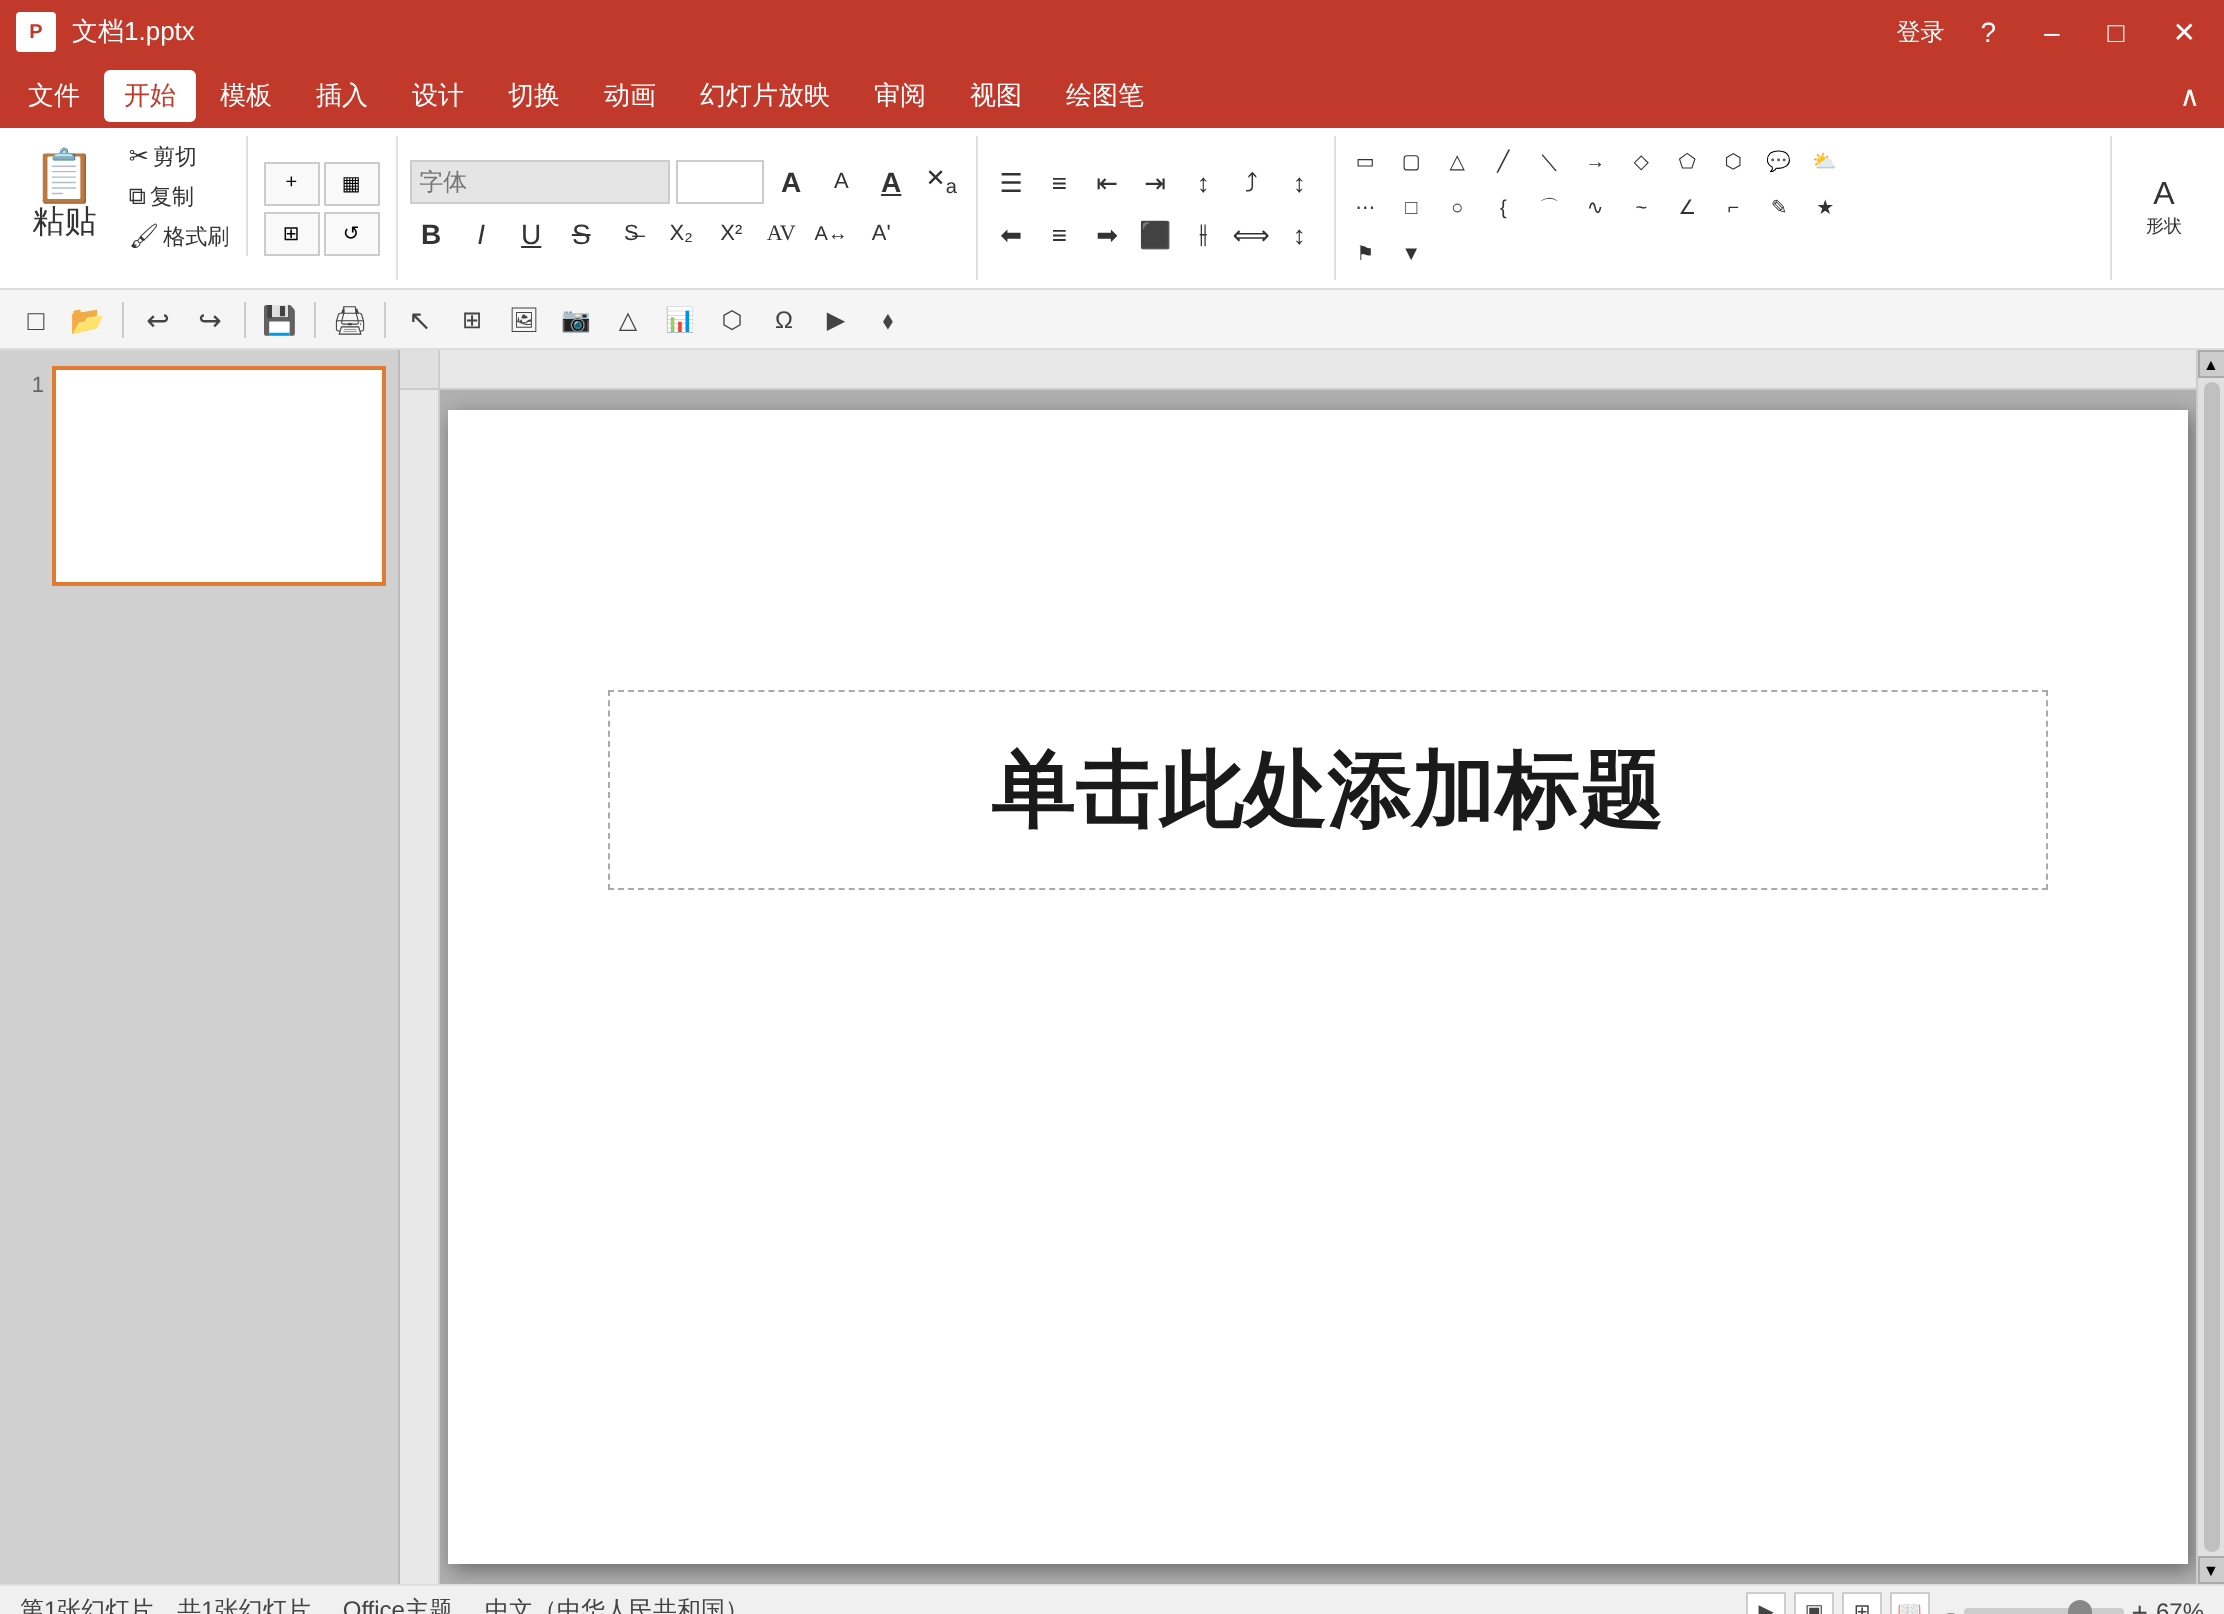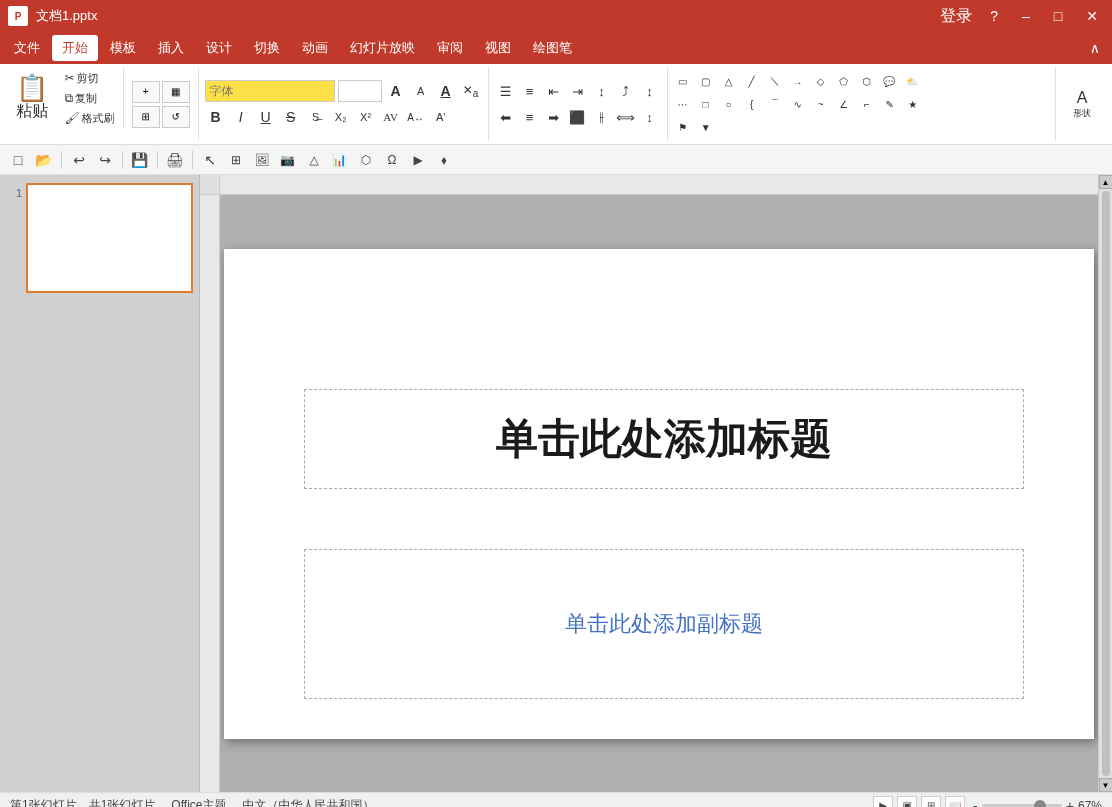--- a/index.html
+++ b/index.html
@@ -229,21 +229,21 @@
     .status-right { display: flex; gap: 8px; align-items: center; }
     .zoom-control { display: flex; align-items: center; gap: 4px; }
     .zoom-slider { width: 80px; height: 4px; background: #ccc; border-radius: 2px; position: relative; cursor: pointer; }
     .zoom-slider-thumb { position: absolute; left: 65%; top: -4px; width: 12px; height: 12px; background: #888; border-radius: 50%; }
     .font-dropdown {
       width: 140px;
       height: 22px;
       border: 1px solid #ccc;
       font-size: 12px;
       padding: 0 4px;
-      background: #fde047;
+      background: #e5e5e5;
       cursor: pointer;
     }
     .size-dropdown {
       width: 45px;
       height: 22px;
       border: 1px solid #ccc;
       font-size: 12px;
       padding: 0 2px;
       background: white;
     }
@@ -262,21 +262,21 @@
   </style>
 </head>
 <body>
 
 <div id="title-bar">
   <div class="left">
     <div class="app-icon">P</div>
     <span style="color:white;font-size:13px;">文档1.pptx</span>
   </div>
   <div class="right">
-    <span style="cursor:pointer;color:white;font-size:16px;">登录</span>
+    <span style="cursor:pointer;color:white;font-size:12px;">登录</span>
     <span style="cursor:pointer;color:white;font-size:14px;padding:2px 6px;">?</span>
     <span class="win-btn">–</span>
     <span class="win-btn">□</span>
     <span class="win-btn close">✕</span>
   </div>
 </div>
 
 <div id="menu-bar">
   <div class="menu-item">文件</div>
   <div class="menu-item active">开始</div>
@@ -499,30 +499,27 @@
       <div style="flex:1;height:20px;background:#e8e8e8;border-bottom:1px solid #ccc;position:relative;overflow:hidden;">
         
       </div>
     </div>
 
     <div style="display:flex;flex:1;width:100%;">
 
       <div style="width:20px;background:#e8e8e8;border-right:1px solid #ccc;flex-shrink:0;position:relative;overflow:hidden;">
       </div>
 
-      <div style="flex:1;display:flex;justify-content:center;padding:10px 0;overflow:auto;align-items:center;">
+      <div style="flex:1;display:flex;justify-content:center;padding:10px 0;overflow:auto;">
         <div id="slide-canvas" style="background:white;width:870px;min-height:490px;position:relative;box-shadow:2px 3px 10px rgba(0,0,0,0.4);">
 
           <div class="title-placeholder">
             <div class="title-placeholder-text">单击此处添加标题</div>
           </div>
 
-          <div class="subtitle-placeholder">
-            <div class="subtitle-placeholder-text">单击此处添加副标题</div>
-          </div>
         </div>
       </div>
     </div>
   </div>
 
   <div style="width:14px;background:#e0e0e0;border-left:1px solid #ccc;display:flex;flex-direction:column;align-items:center;">
     <div style="width:14px;height:14px;background:#ccc;border:1px solid #aaa;cursor:pointer;display:flex;align-items:center;justify-content:center;font-size:8px;">▲</div>
     <div style="flex:1;width:8px;background:#c0c0c0;margin:2px 3px;border-radius:4px;"></div>
     <div style="width:14px;height:14px;background:#ccc;border:1px solid #aaa;cursor:pointer;display:flex;align-items:center;justify-content:center;font-size:8px;">▼</div>
   </div>

